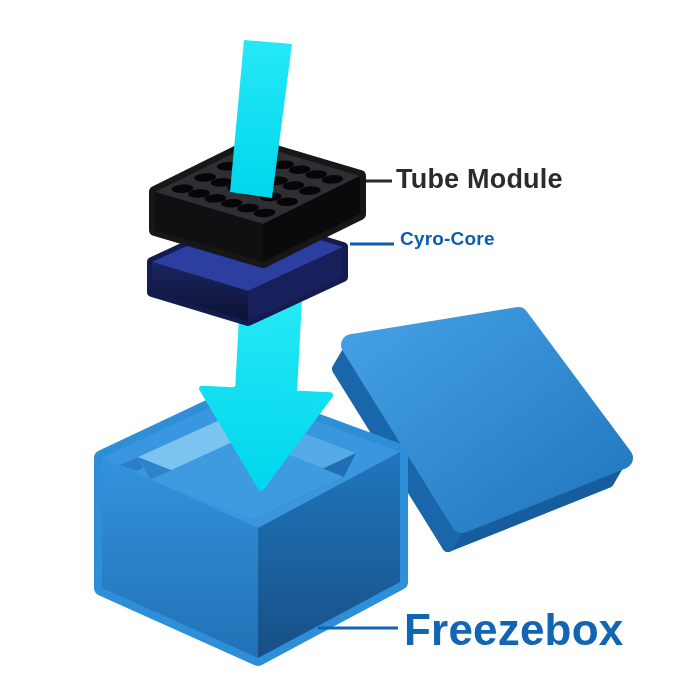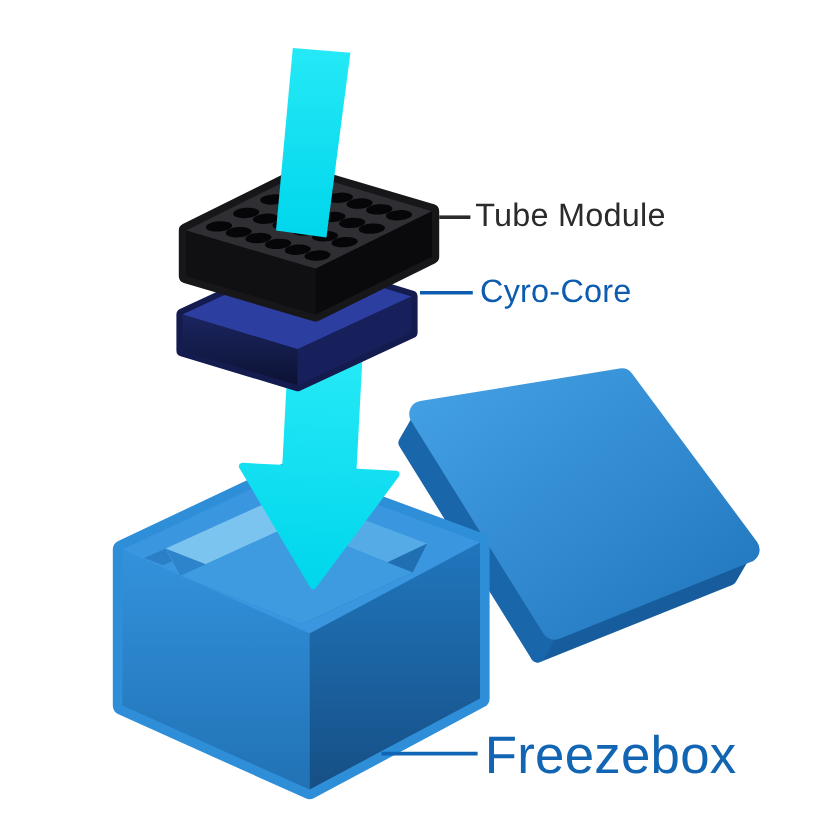--- a/index.html
+++ b/index.html
@@ -1,21 +1,21 @@
 <!DOCTYPE html>
 <html><head>
 <meta charset="utf-8">
 <style>
   html,body{margin:0;padding:0;background:#ffffff;}
   body{width:696px;height:696px;font-family:"Liberation Sans",sans-serif;}
   .stage{position:relative;width:696px;height:696px;background:#ffffff;overflow:hidden;}
   .stage > svg{position:absolute;left:0;top:0;}
-  .label{position:absolute;font-weight:normal;white-space:nowrap;letter-spacing:0.2px;}
+  .label{position:absolute;font-weight:bold;white-space:nowrap;letter-spacing:0.2px;}
   .label-tube{left:396px;top:164px;font-size:27px;color:#2b2b2b;}
-  .label-cyro{left:400px;top:228px;font-size:27px;color:#0d5cb0;}
+  .label-cyro{left:400px;top:228px;font-size:19px;color:#0d5cb0;}
   .label-freezebox{left:404px;top:605px;font-size:44px;color:#1265b3;}
 </style>
 </head>
 <body>
 
 <div class="stage">
 
   <svg width="696" height="696" viewBox="0 0 696 696">
     <defs>
       <linearGradient id="lidGrad" x1="0" y1="0" x2="1" y2="1">

